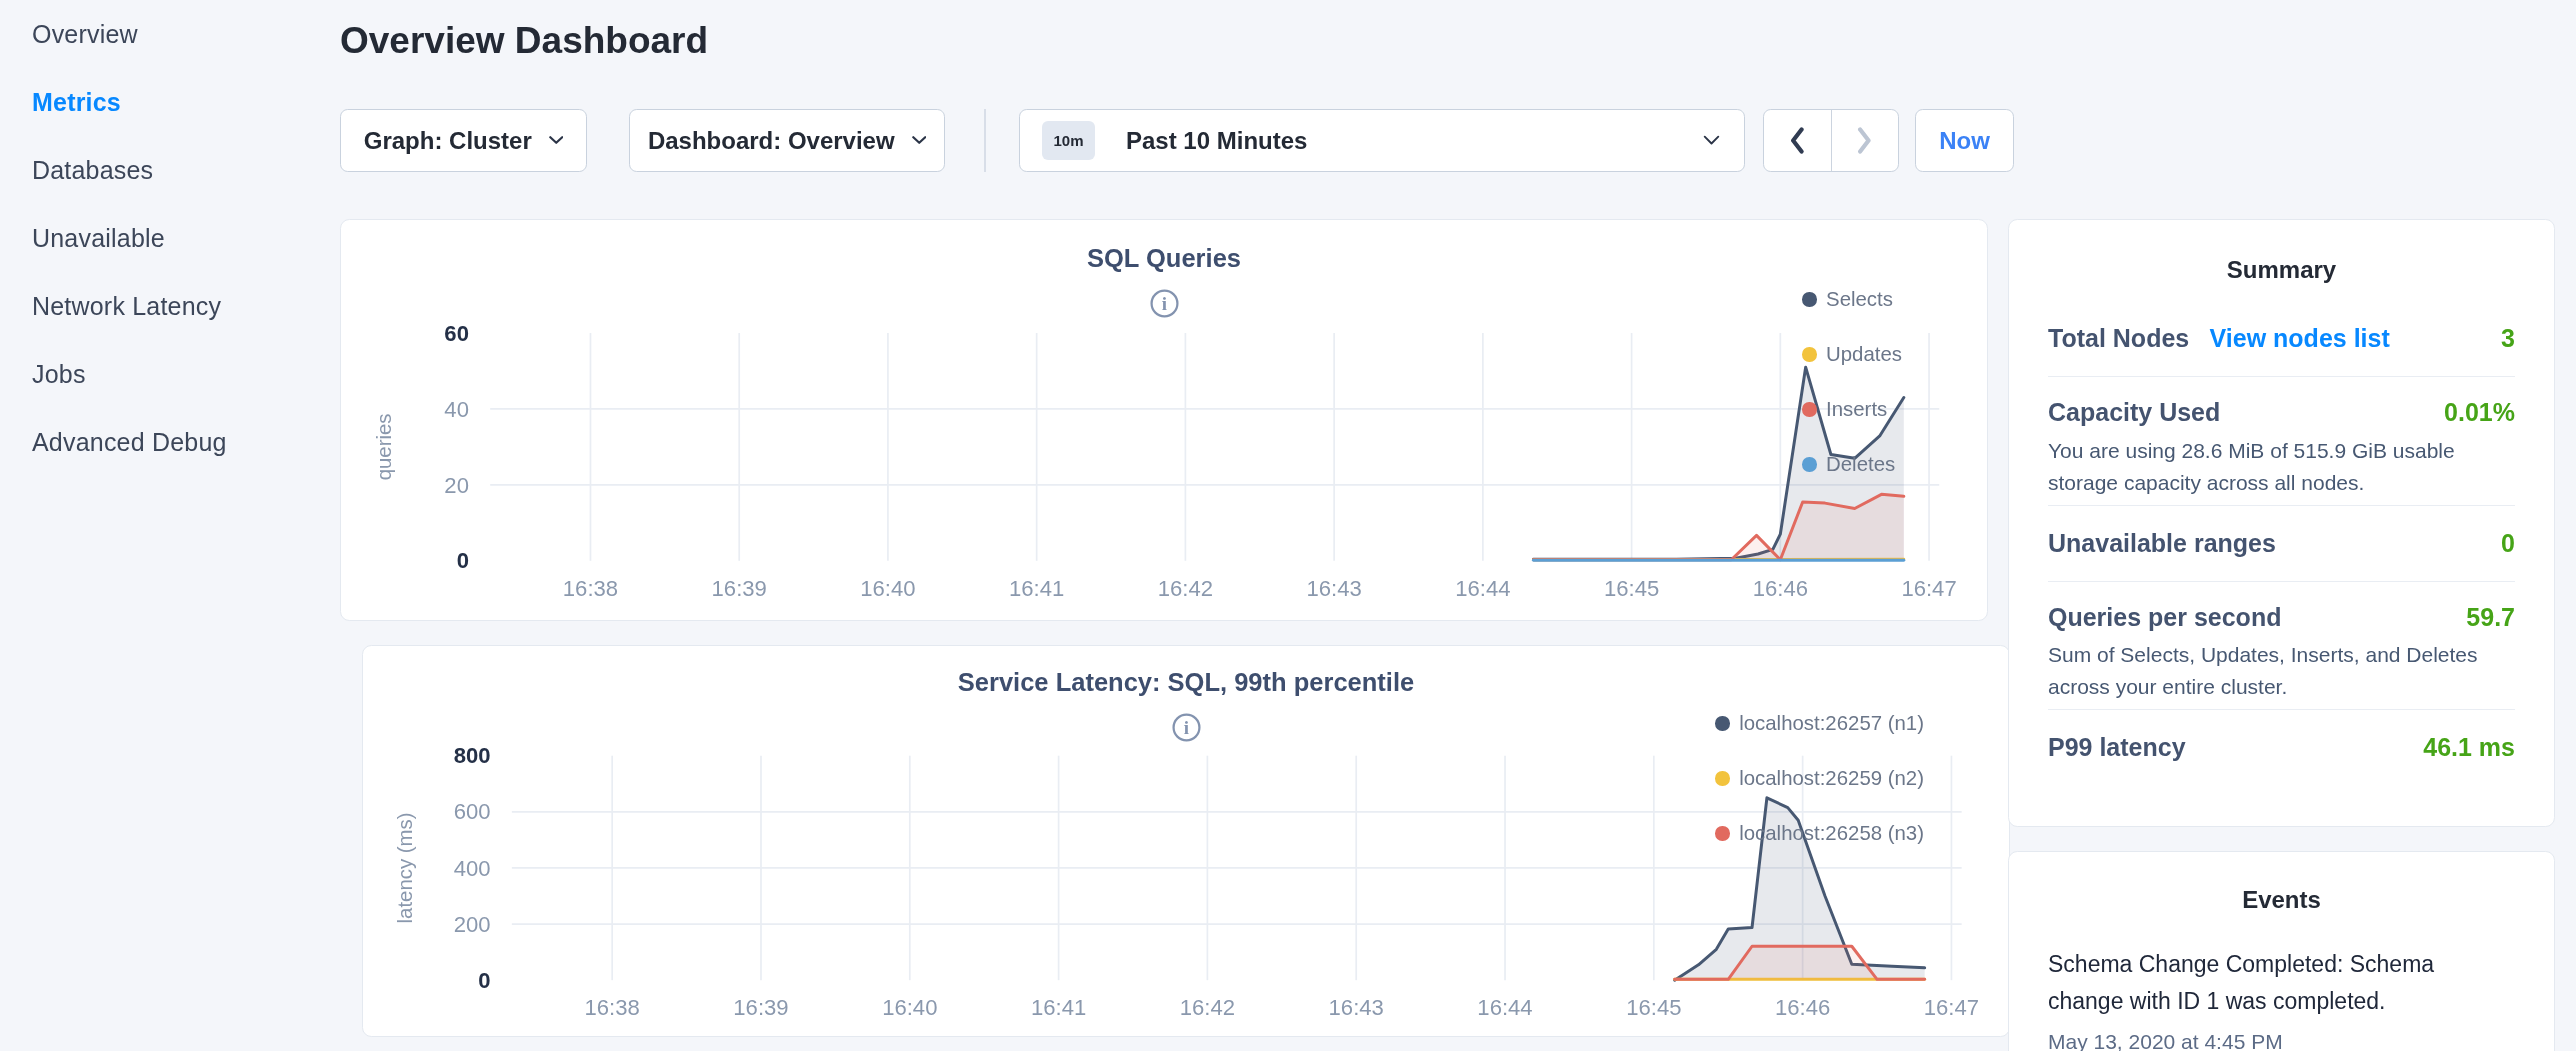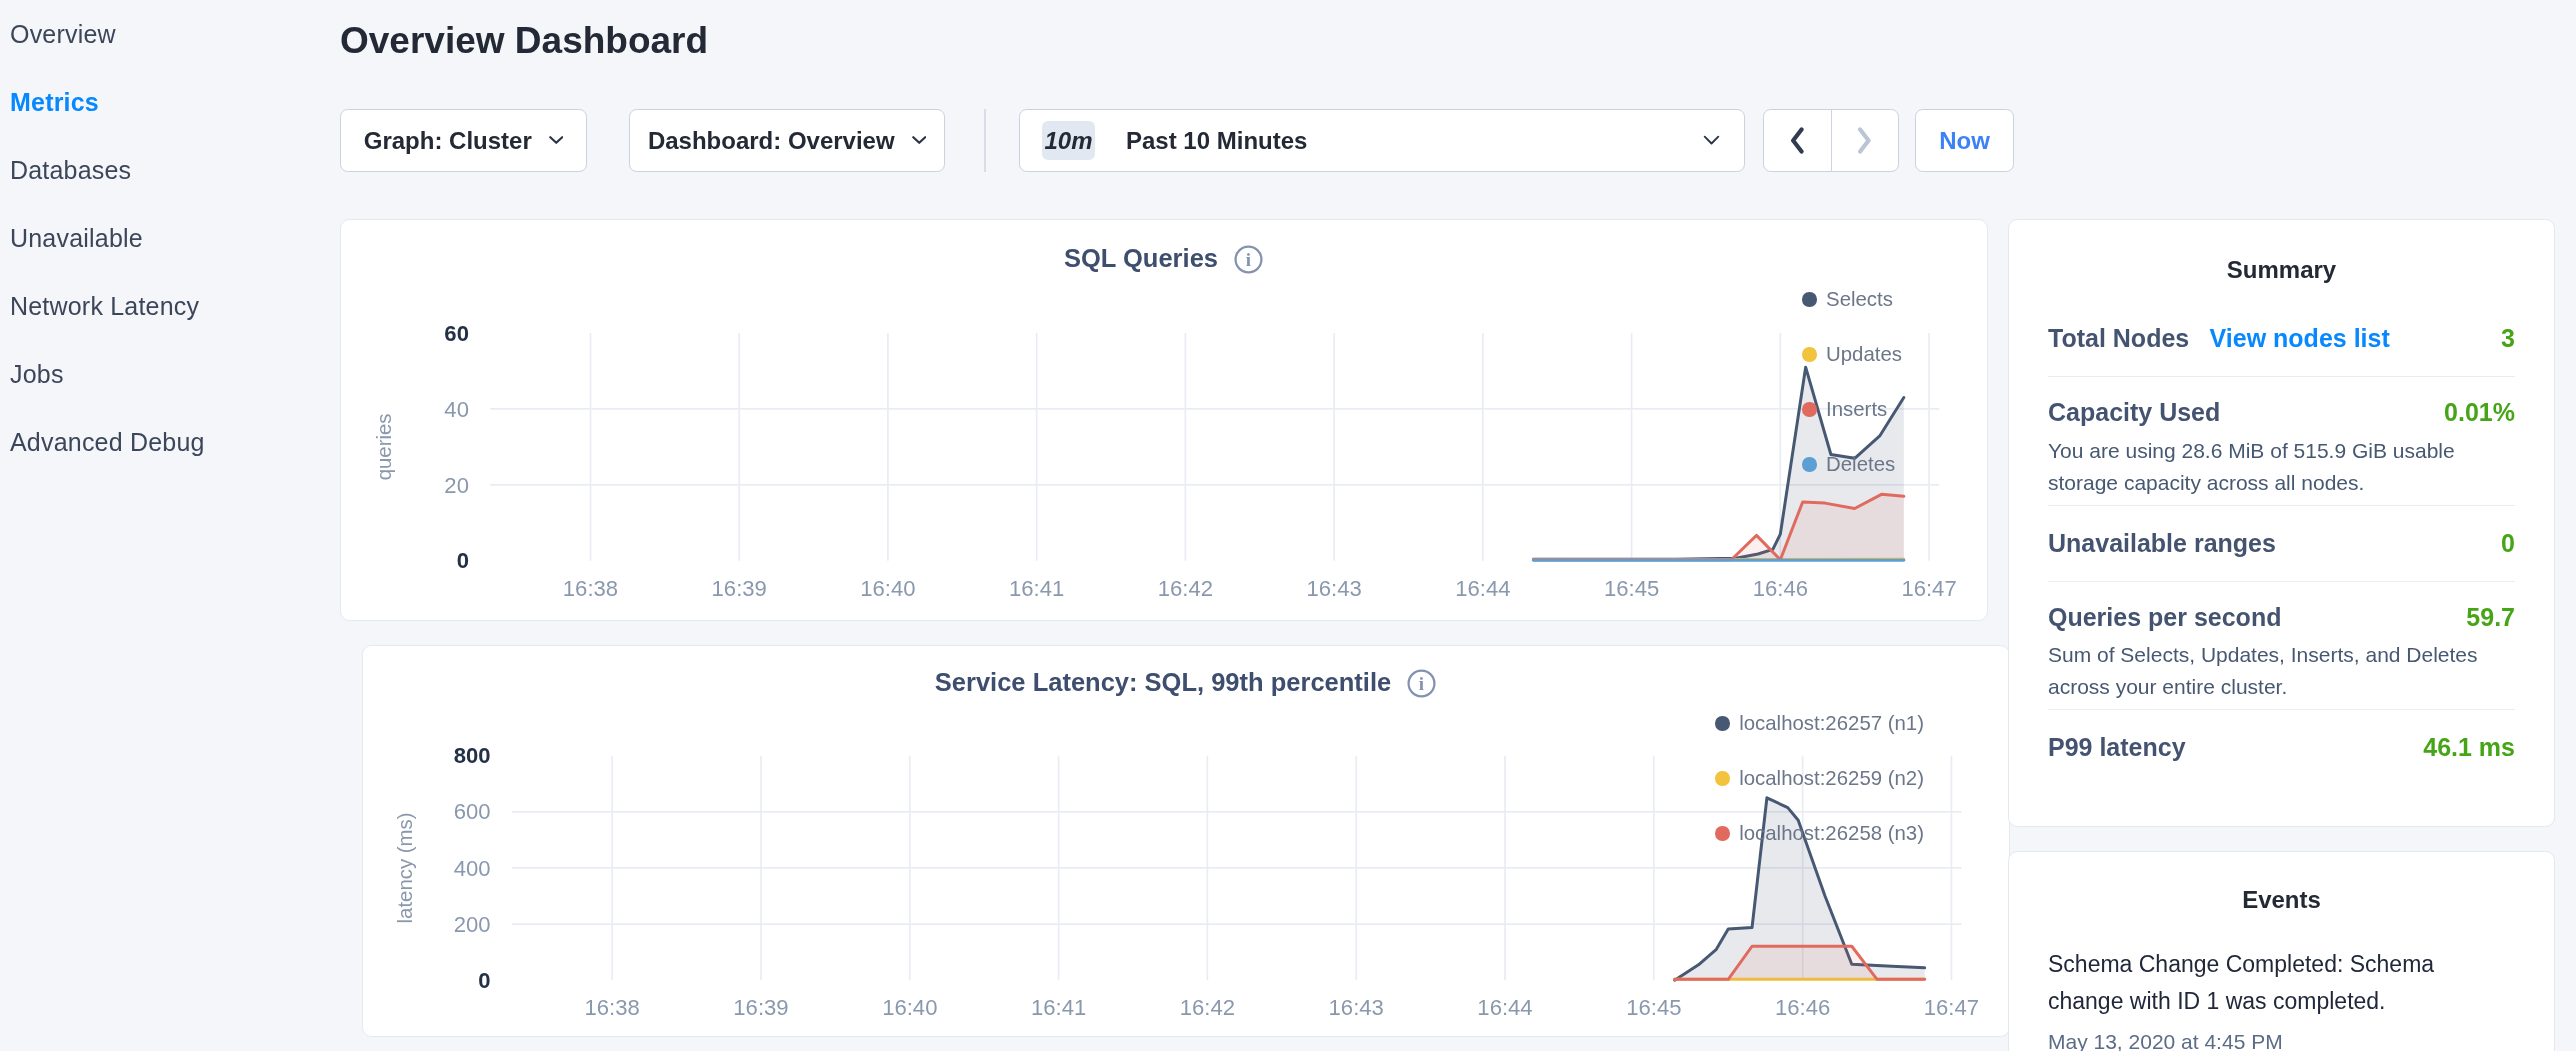--- a/index.html
+++ b/index.html
@@ -7,21 +7,21 @@
   body {
     position: relative;
     background: #f4f6fa;
     font-family: "Liberation Sans", sans-serif;
     color: #242a35;
     overflow: hidden;
   }
   
   .sidebar { position:absolute; left:0; top:0; width:340px; height:1051px; }
   .nav-item {
-    height:68px; display:flex; align-items:center; padding-left:10px;
+    height:68px; display:flex; align-items:center; padding-left:32px;
     font-size:25px; font-weight:500; color:#3c4659; cursor:pointer; letter-spacing:0.2px;
   }
   .nav-item.active { color:#0788ff; font-weight:700; }
   
   .main { position:absolute; left:340px; top:0; width:1648px; height:1051px; }
   .page-title { position:absolute; left:0; top:20.4px; font-size:37px; font-weight:700; color:#242a35; }
   .btn {
     background:#fff; border:1.7px solid #c9d2de; border-radius:7.7px;
     display:flex; align-items:center; justify-content:center; cursor:pointer;
   }
@@ -30,38 +30,38 @@
   .dd-dash  { left:289px; width:316px; }
   .toolbar-divider { position:absolute; left:644px; top:109px; width:1.7px; height:63px; background:#d8dee8; }
   .time-sel {
     position:absolute; left:679px; top:109px; width:726px; height:63px;
     background:#fff; border:1.7px solid #c9d2de; border-radius:7.7px;
     display:flex; align-items:center; cursor:pointer;
   }
   .time-badge {
     margin-left:22px; width:53px; height:39px; background:#e2e8f1; border-radius:6px;
     display:flex; align-items:center; justify-content:center;
-    font-size:24px; font-weight:700; color:#242a35;font-style:italic;
+    font-size:15px; font-weight:700; color:#242a35;
   }
   .time-label { margin-left:31px; font-size:24px; font-weight:700; color:#242a35; }
   .time-chevron { margin-left:auto; margin-right:24px; display:flex; }
   .range-nav {
     position:absolute; left:1423px; top:109px; width:136px; height:63px;
     background:#fff; border:1.7px solid #c9d2de; border-radius:7.7px;
     display:flex; overflow:hidden;
   }
   .range-nav .half { flex:1; display:flex; align-items:center; justify-content:center; cursor:pointer; }
   .range-nav .half + .half { border-left:1.7px solid #ccd4df; }
   .now-btn { position:absolute; left:1575px; top:109px; width:99px; height:63px;
     font-size:24px; font-weight:700; color:#3b82f6; }
   
   .panel { position:absolute; background:#fff; border:1.7px solid #e4e9f0; border-radius:9.4px; }
   .chart-panel-1 { left:0; top:219px; width:1648px; height:402px; }
   .chart-panel-2 { left:0; top:645px; width:1648px; height:392px;margin-left:22px; }
-  .chart-title-row { position:relative; z-index:2; display:flex; align-items:flex-start; justify-content:center; gap:15px; }
+  .chart-title-row { position:relative; z-index:2; display:flex; align-items:center; justify-content:center; gap:15px;flex-direction:column; }
   .chart-panel-1 .chart-title-row { margin-top:24px; }
   .chart-panel-2 .chart-title-row { margin-top:22px; }
   .chart-title { font-size:25.5px; font-weight:700; color:#3e4e6e; }
   .legend { position:absolute; right:85px; z-index:2; display:flex; gap:32px;flex-direction:column; }
   .chart-panel-1 .legend { top:68px; }
   .chart-panel-2 .legend { top:66px; }
   .legend-item { display:flex; align-items:center; gap:9.4px; }
   .legend-dot { width:14.5px; height:14.5px; border-radius:50%; }
   .legend-label { font-size:20.4px; color:#6b7689; }
   .chart-svg { position:absolute; left:0; top:0; z-index:1; }

